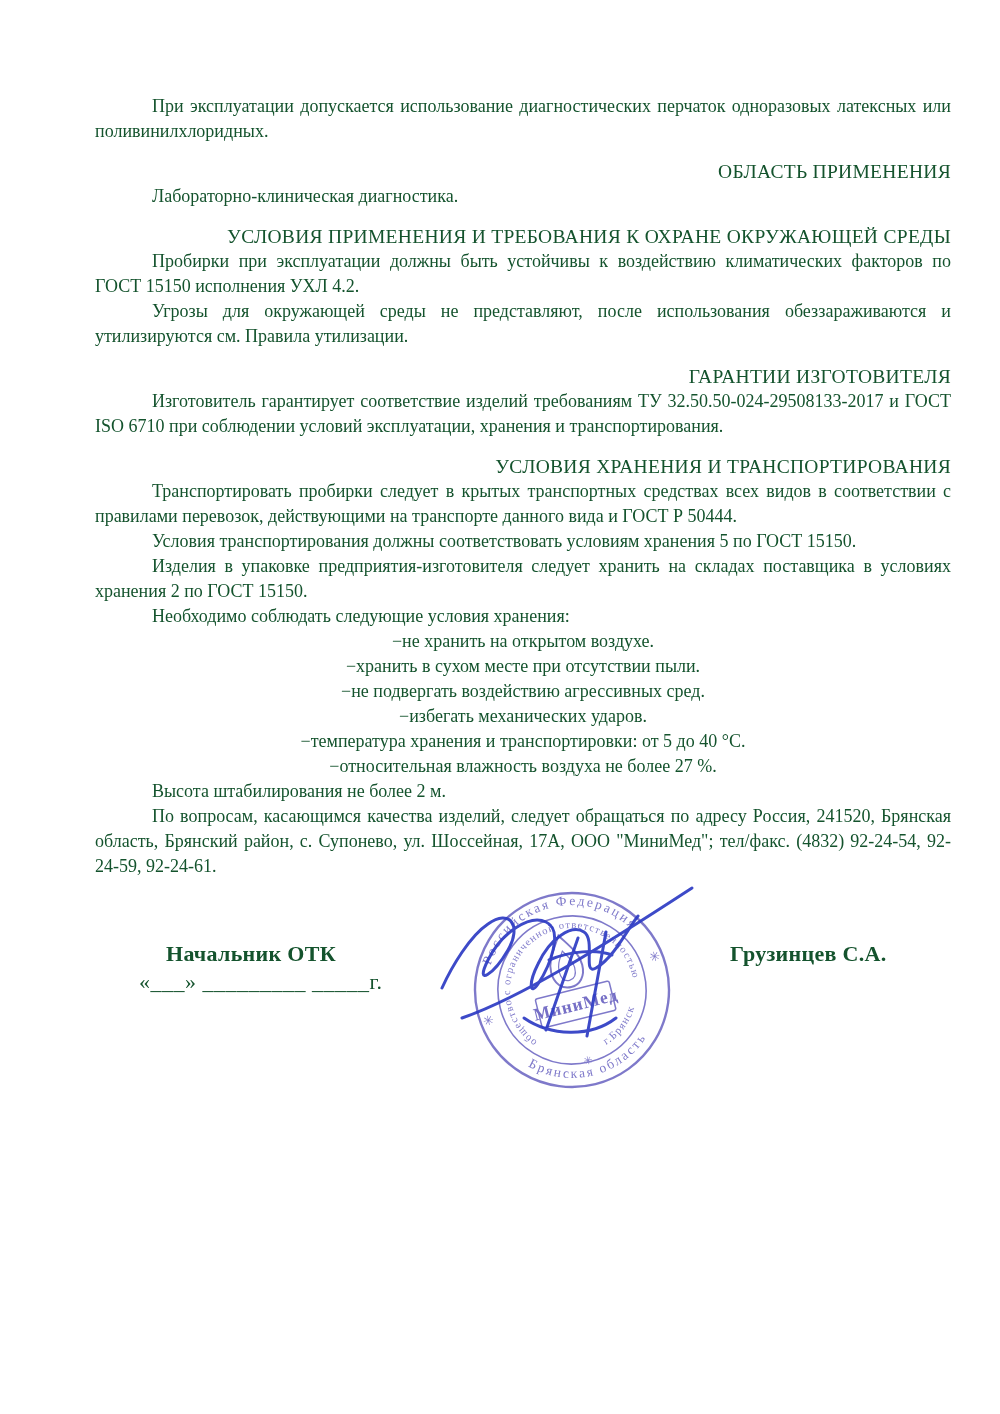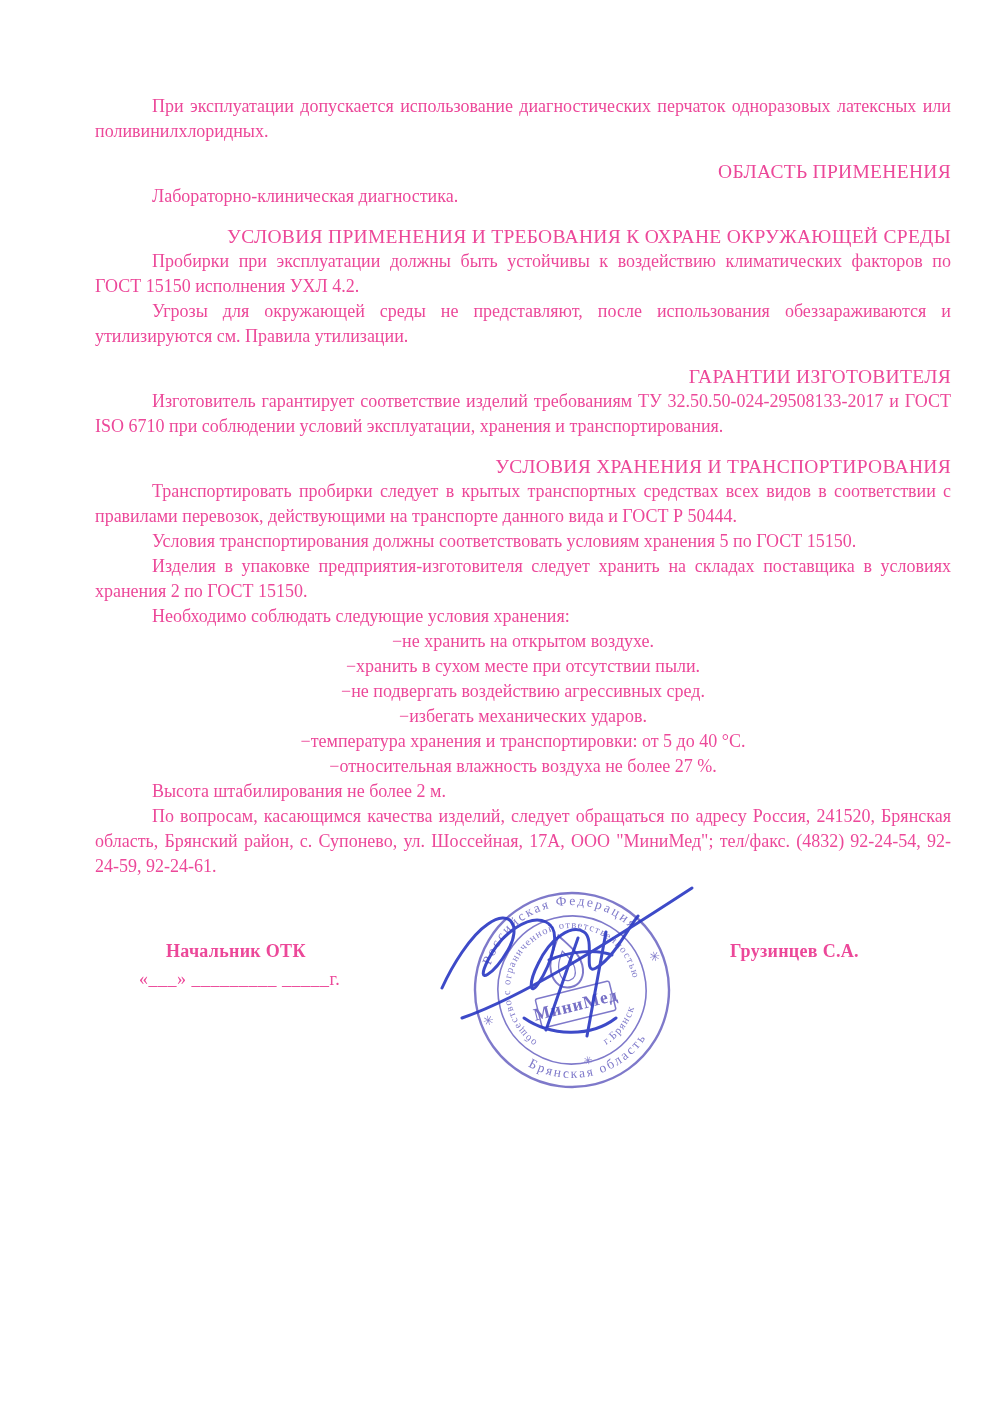--- a/index.html
+++ b/index.html
@@ -1,40 +1,40 @@
 <!DOCTYPE html>
 <html lang="ru"><head>
 <meta charset="utf-8">
 <style>
   html,body{margin:0;padding:0;background:#ffffff;}
   .page{
     position:relative;
     width:1000px;height:1414px;
     background:#ffffff;
     font-family:"Liberation Serif","DejaVu Serif",serif;
-    color:#ec4899;
+    color:#14532d;
     overflow:hidden;
   }
   .content{
     position:absolute;left:95px;top:94px;width:856px;
     font-size:18px;line-height:25px;
   }
   p.body{
     margin:0;text-align:justify;text-indent:57px;
   }
   h2.heading{
     margin:15px 0 0 0;
     font-size:19.5px;line-height:25px;font-weight:normal;
     text-align:right;letter-spacing:.3px;
   }
   .cond-list{margin:0;padding:0;list-style:none;text-align:center;}
   .cond-list li{margin:0;text-indent:0;line-height:25px;}
   .sig-row{
     position:absolute;left:95px;top:941px;width:856px;height:70px;
-    font-size:18px;
+    font-size:22px;
   }
   .sig-title{position:absolute;left:71px;top:0;font-weight:bold;letter-spacing:.3px;}
   .sig-date{position:absolute;left:30px;top:28px;letter-spacing:.5px;margin-left:14px;}
   .sig-name{position:absolute;left:635px;top:0;font-weight:bold;letter-spacing:.3px;}
   .stamp-wrap{position:absolute;left:452px;top:870px;width:240px;height:240px;}
   .stamp-wrap svg{display:block;}
   .autograph{position:absolute;left:428px;top:866px;width:292px;height:212px;pointer-events:none;}
 </style>
 </head>
 <body>

